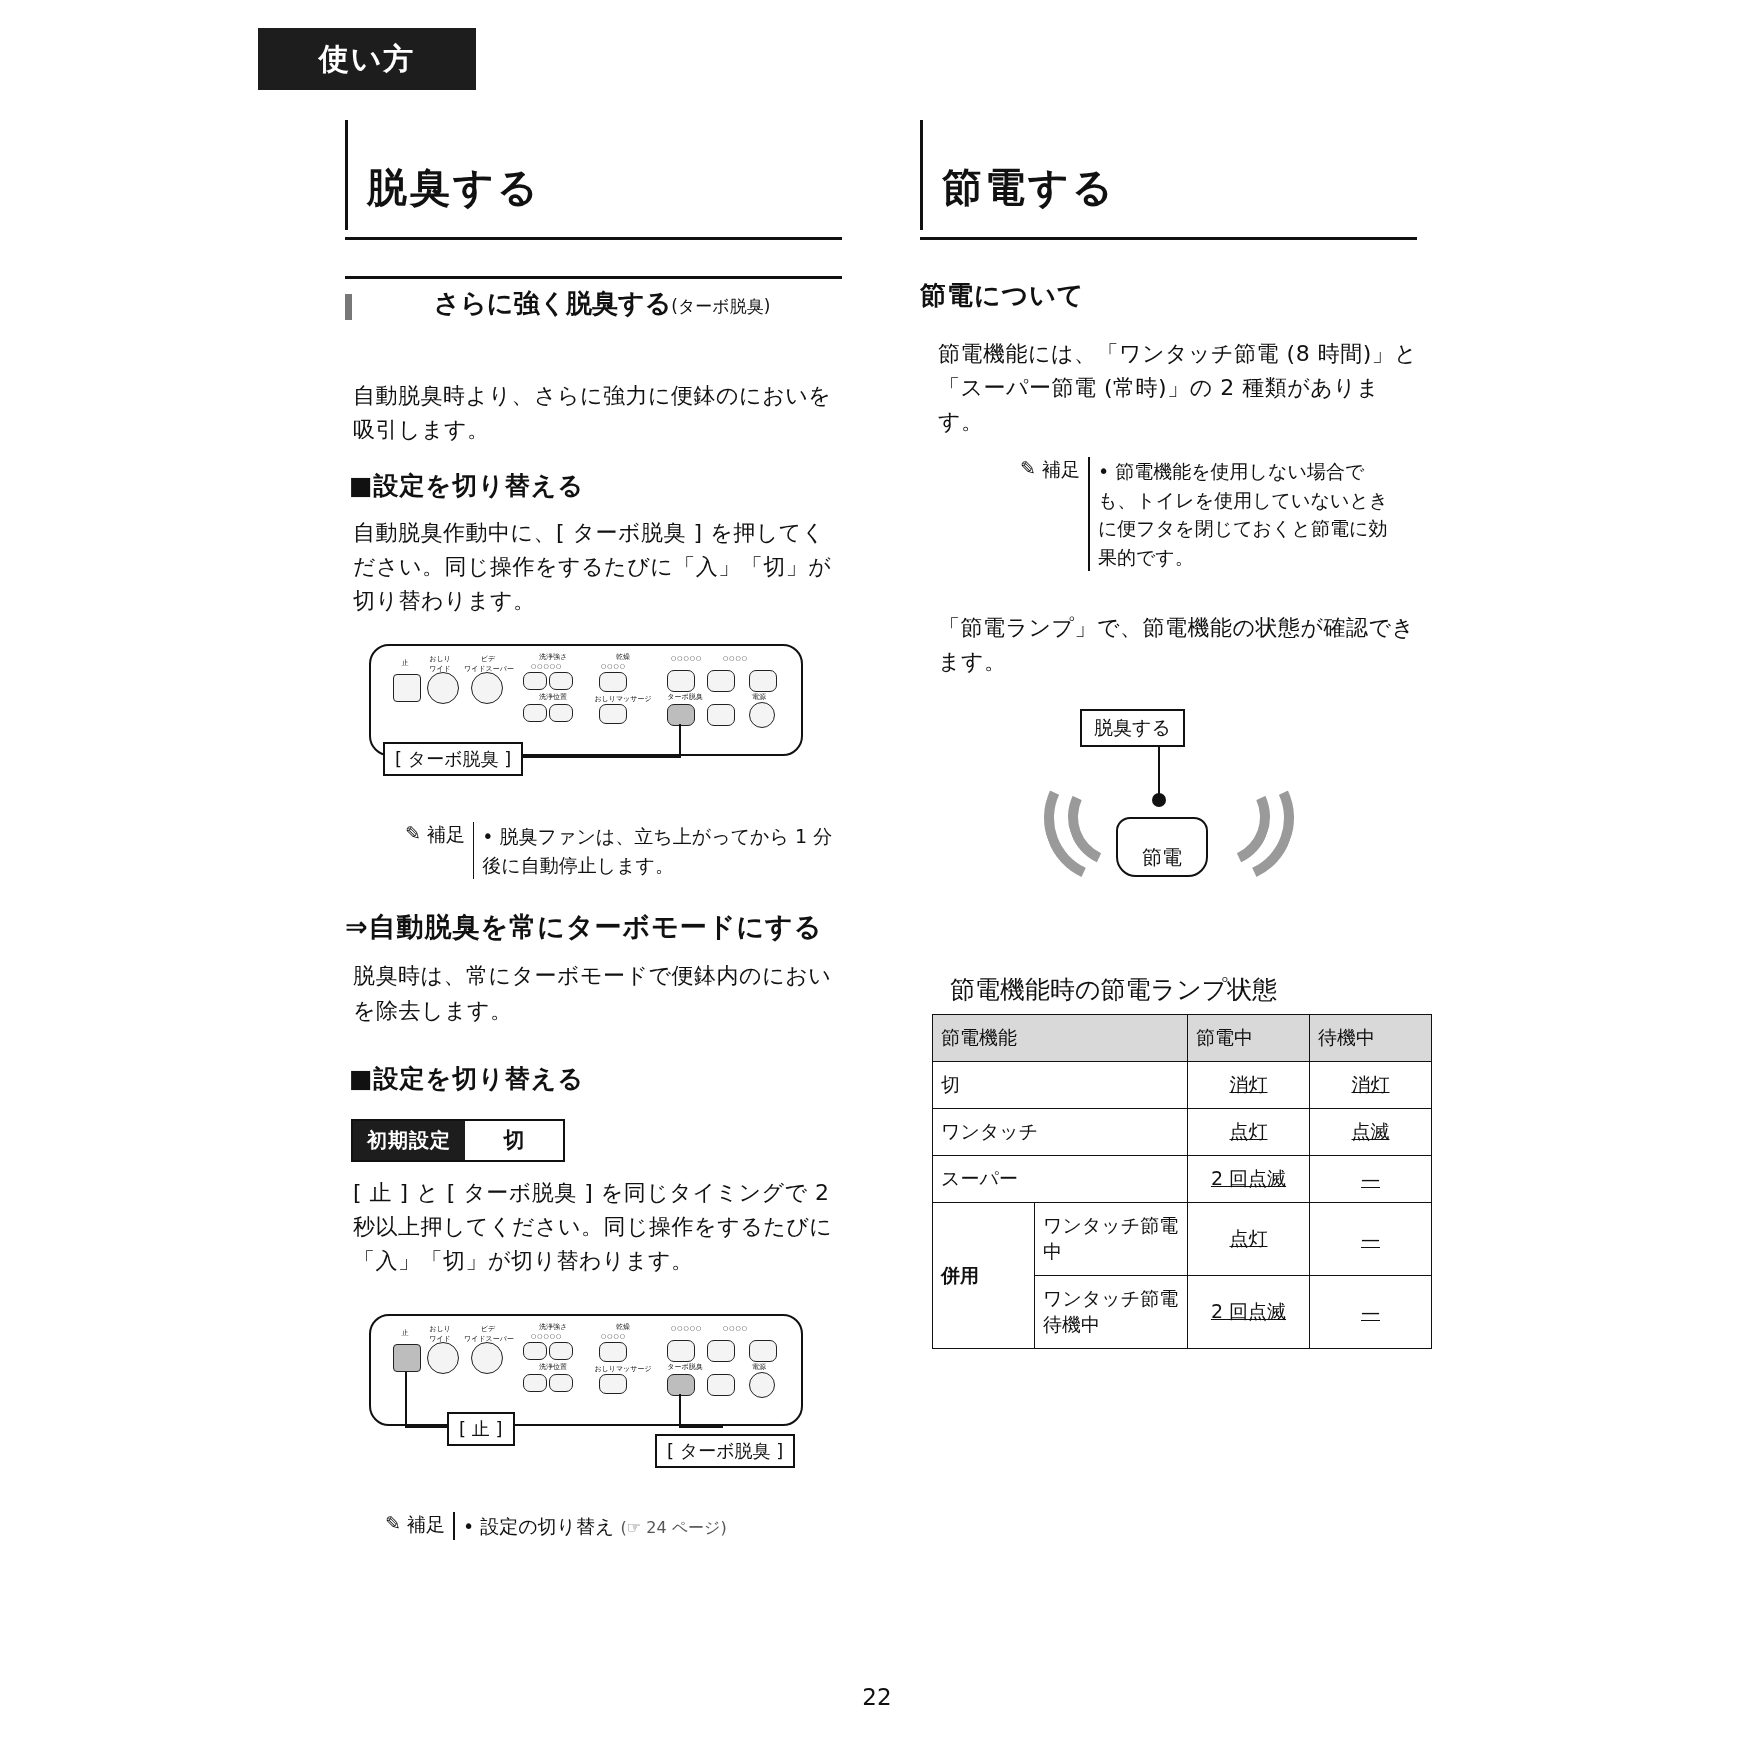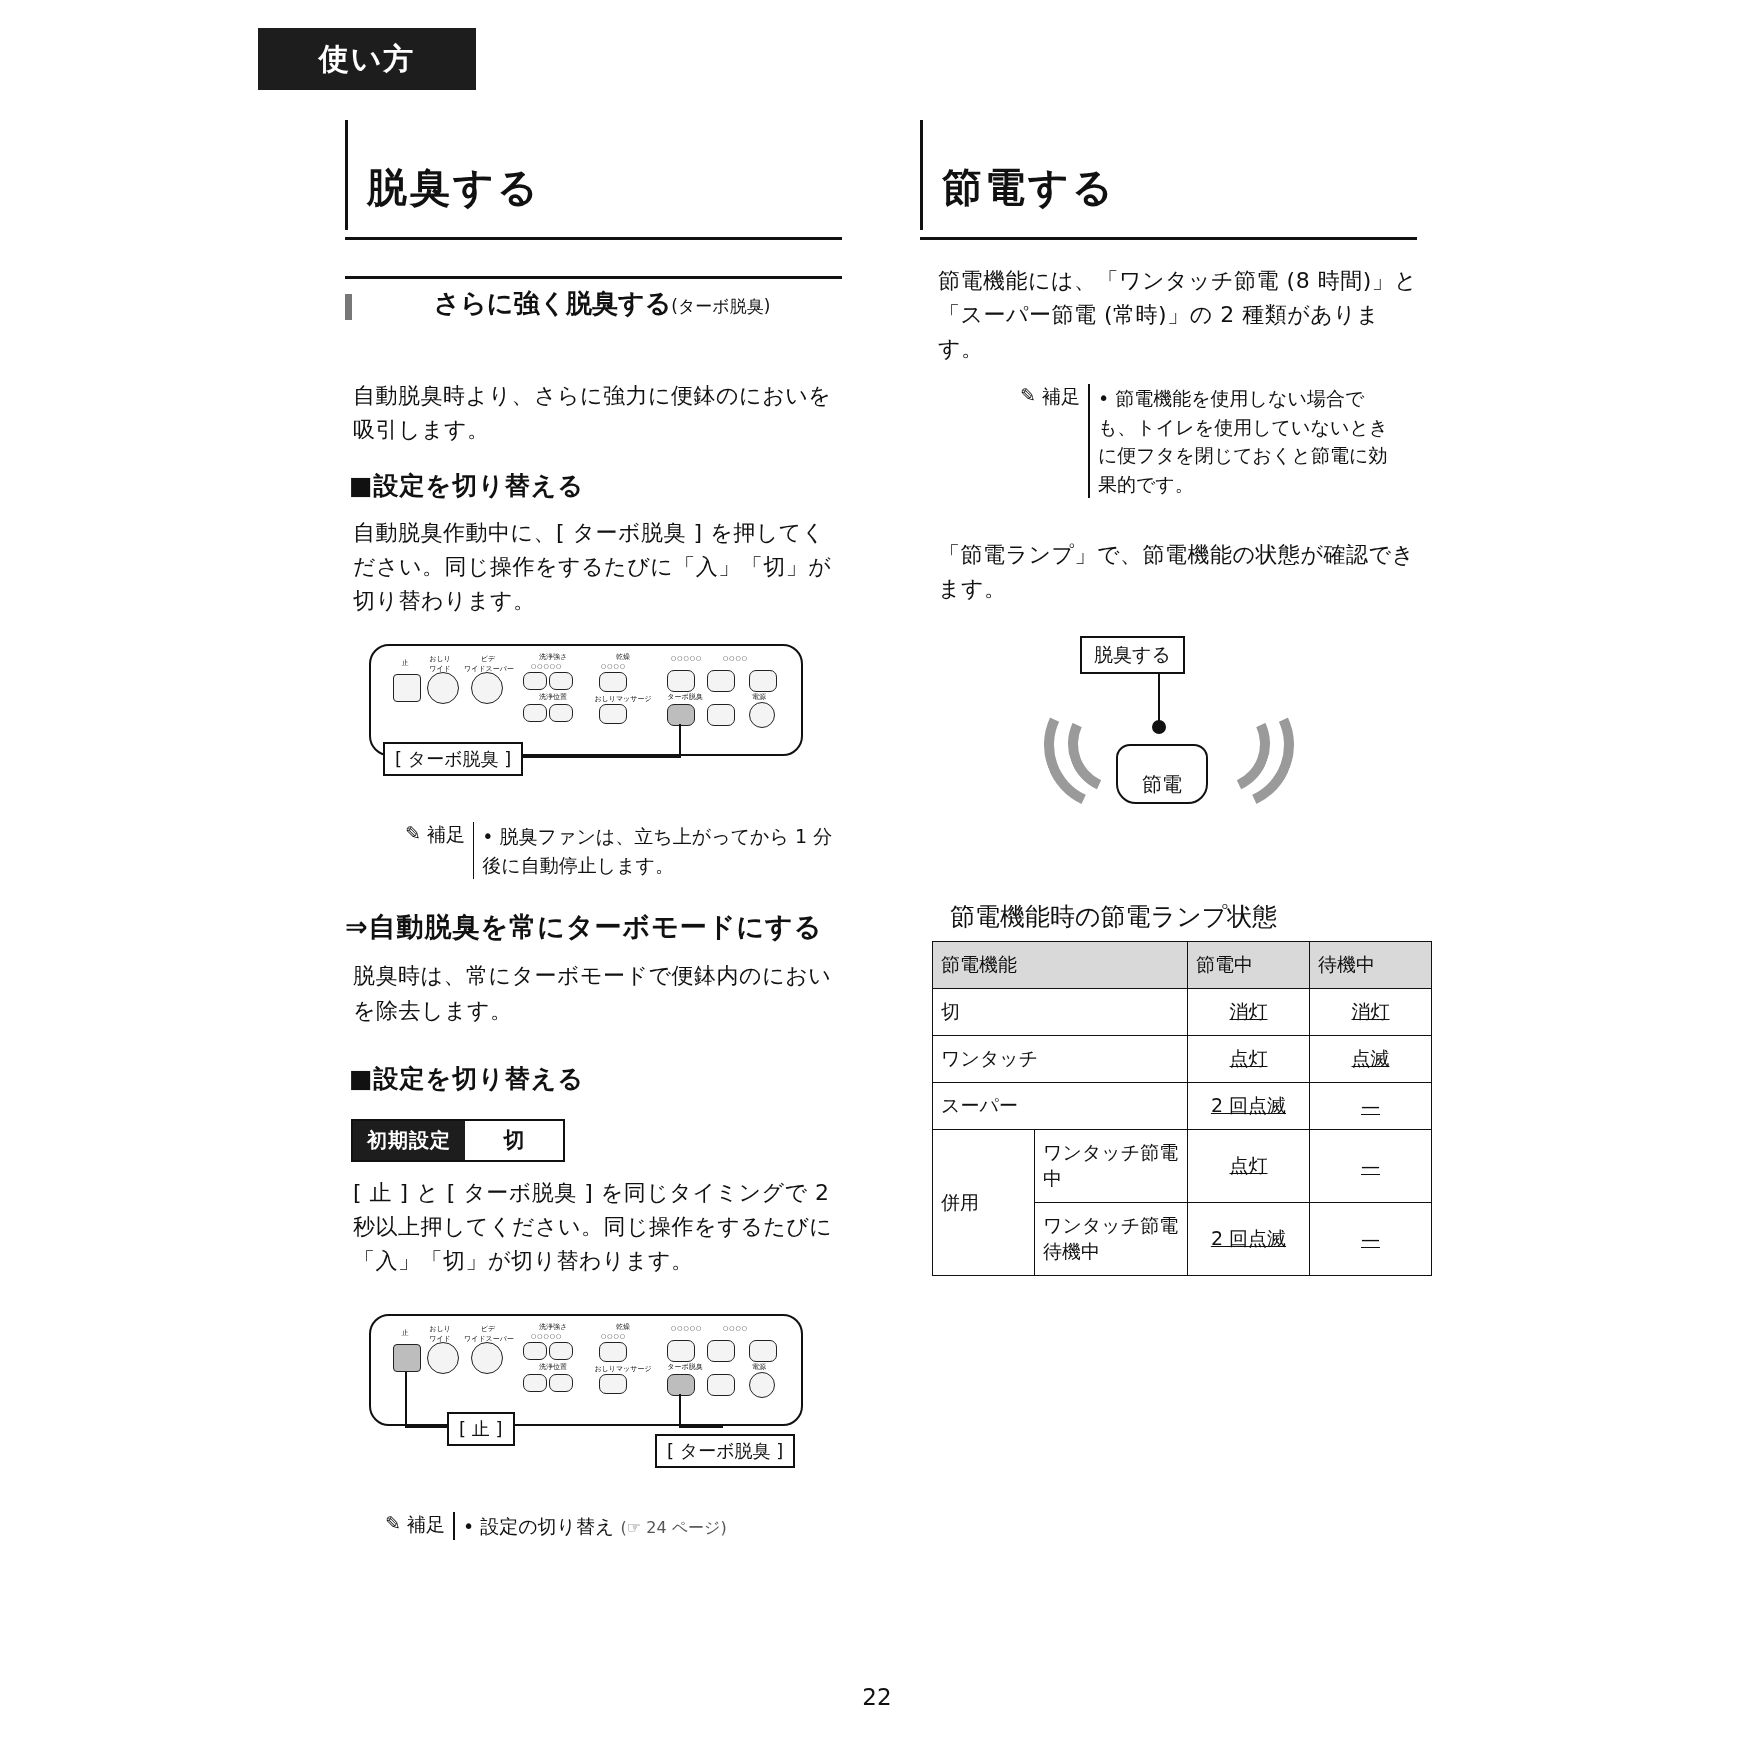--- a/index.html
+++ b/index.html
@@ -216,20 +216,21 @@
   </div>
 
   <div class="col col-right">
 
     <div class="secthead">
       <div class="vbar"></div>
       <div class="hbar"></div>
       <div class="t">節電する</div>
     </div>
 
+    <div class="h2" style="margin-top:38px;">節電について</div>
 
     <p class="body" style="margin-left:18px;margin-top:24px;">節電機能には、「ワンタッチ節電 (8 時間)」と「スーパー節電 (常時)」の 2 種類があります。</p>
 
     <div class="note" style="margin-top:18px;margin-left:100px;">
       <span class="pen">✎</span>
       <span class="lbl">補足</span>
       <span class="bar"></span>
       <span class="txt" style="max-width:300px;">• 節電機能を使用しない場合でも、トイレを使用していないときに便フタを閉じておくと節電に効果的です。</span>
     </div>
 
@@ -270,21 +271,21 @@
           <td colspan="2">ワンタッチ</td>
           <td class="c">点灯</td>
           <td class="c">点滅</td>
         </tr>
         <tr>
           <td colspan="2">スーパー</td>
           <td class="c">2 回点滅</td>
           <td class="c">—</td>
         </tr>
         <tr>
-          <td rowspan="2" style="width:85px;">併用</td>
+          <td rowspan="2" style="width:85px;font-weight:bold;">併用</td>
           <td>ワンタッチ節電中</td>
           <td class="c">点灯</td>
           <td class="c">—</td>
         </tr>
         <tr>
           <td>ワンタッチ節電待機中</td>
           <td class="c">2 回点滅</td>
           <td class="c">—</td>
         </tr>
       </tbody>

